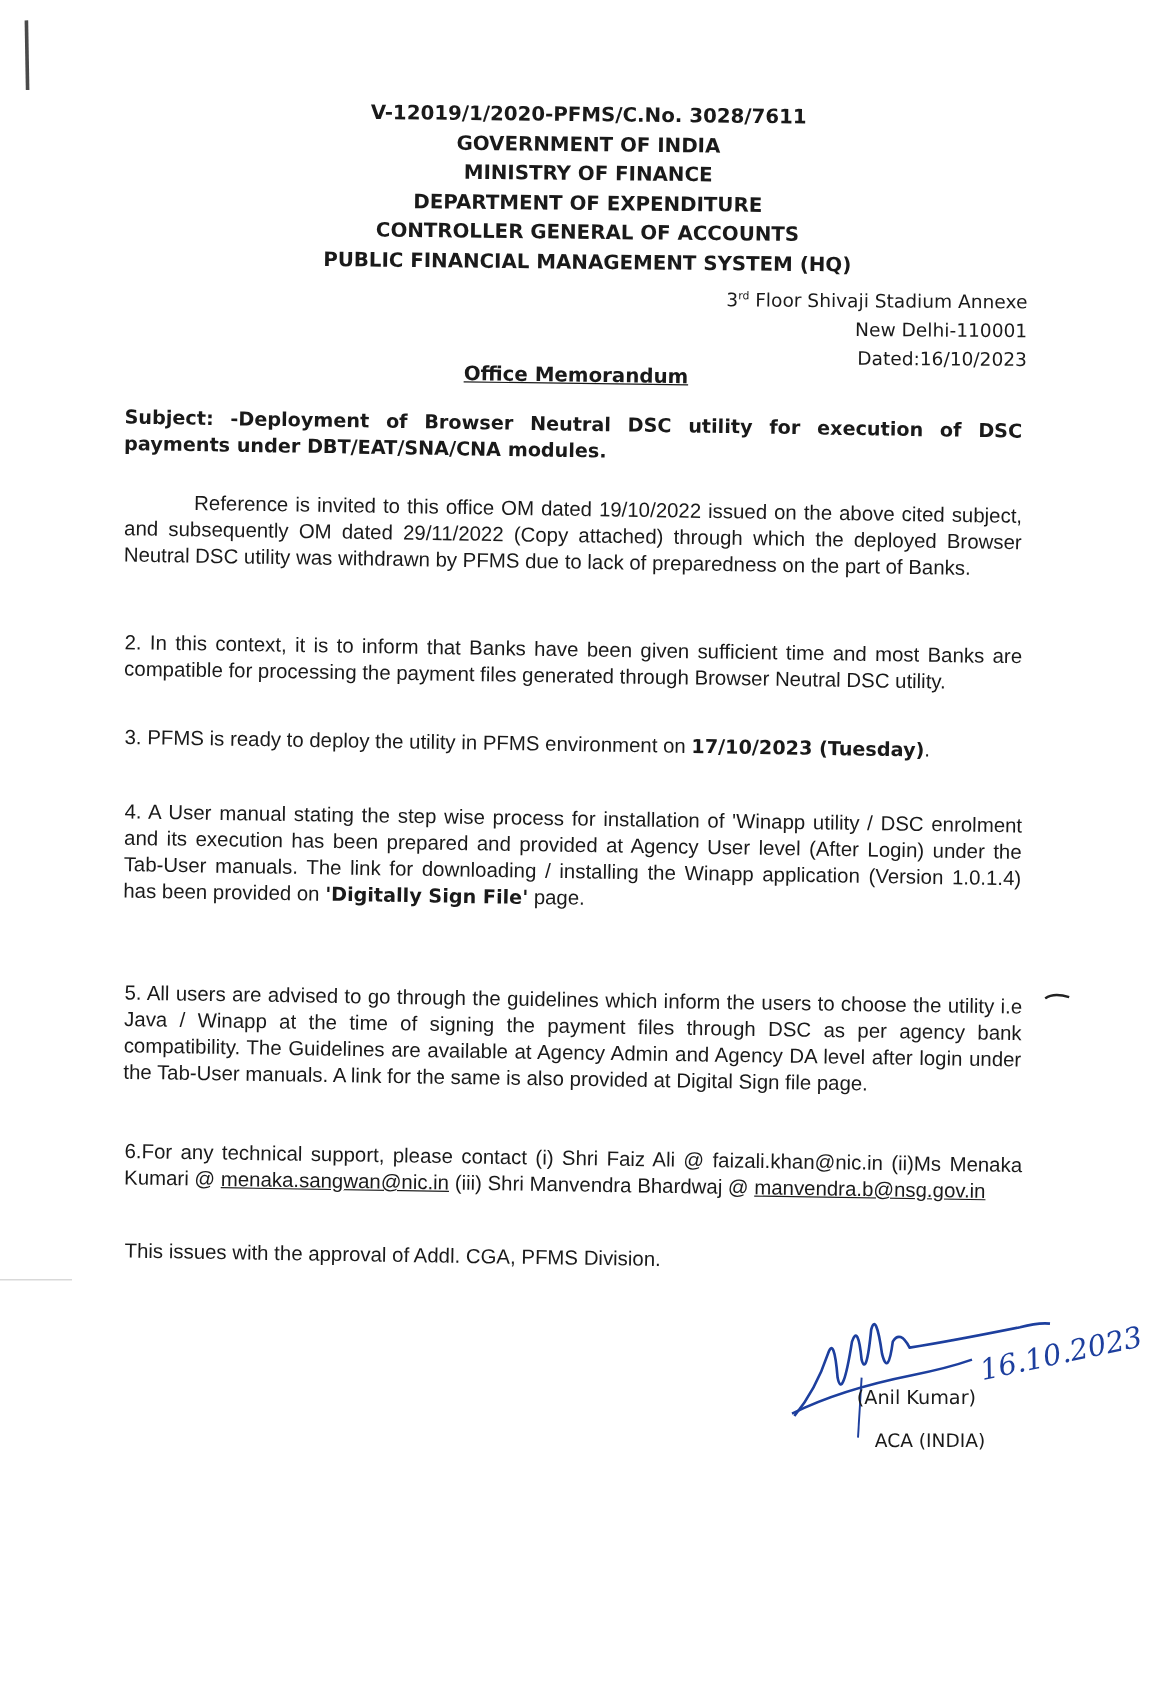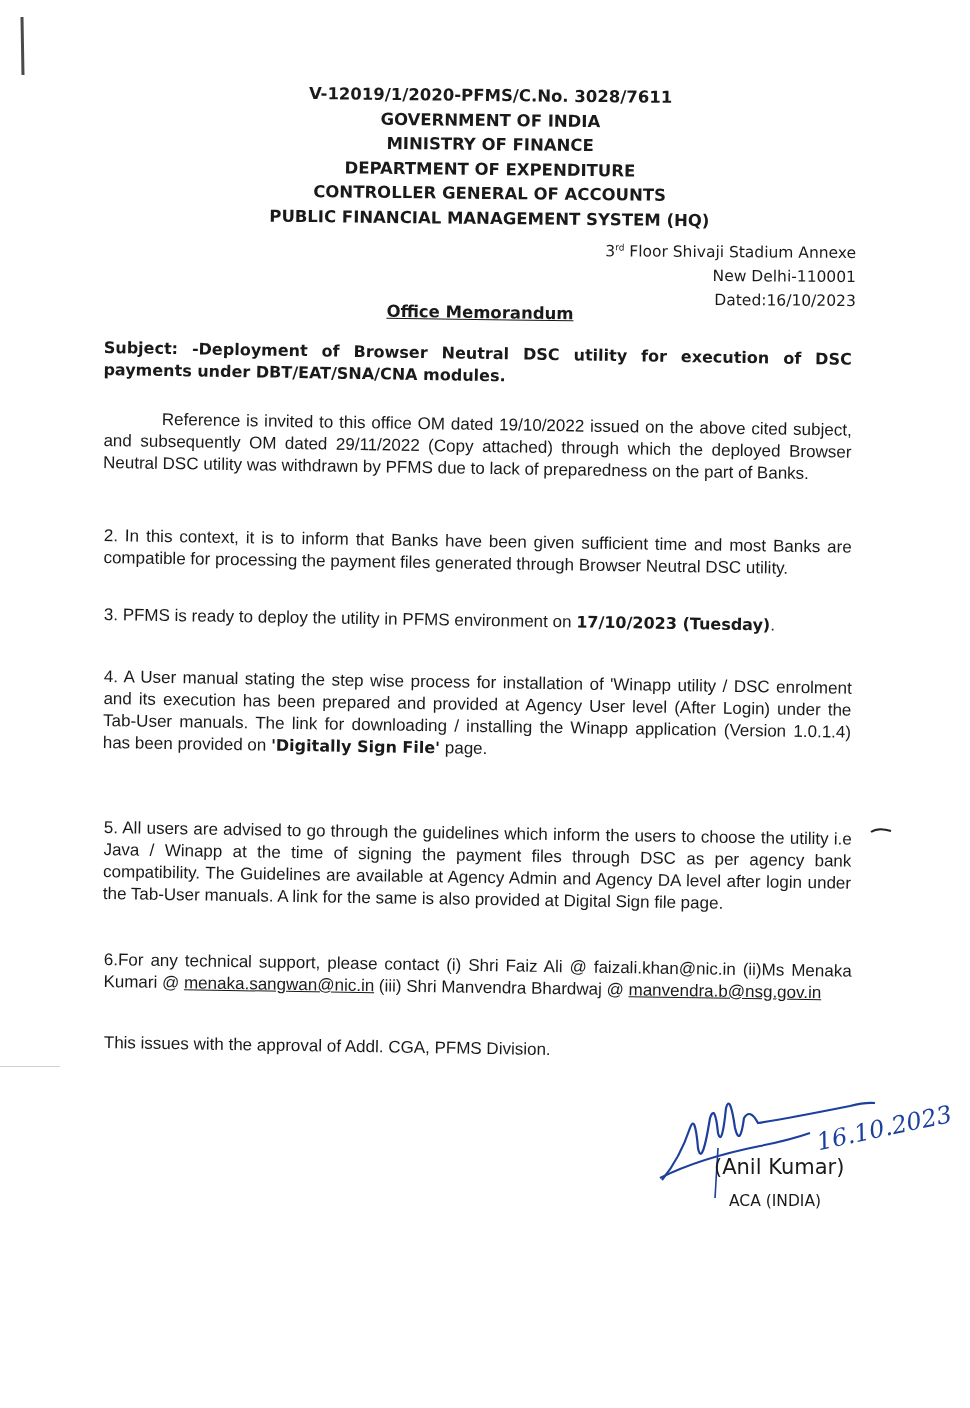--- a/index.html
+++ b/index.html
@@ -48,21 +48,21 @@
     .para4 { top: 666px; }
     .para5 { top: 817px; }
     .para6 { top: 949px; }
     .para7 { top: 1032px; }
     .b { font-weight: bold; font-family: "DejaVu Sans", sans-serif; font-size: 16px; }
     .u { text-decoration: underline; }
     .signature {
       position: absolute; left: 640px; top: 1088px; width: 320px; height: 120px;
     }
     .sig-name {
-      position: absolute; left: 714px; top: 1155px; font-size: 21px;
+      position: absolute; left: 714px; top: 1155px; font-size: 16px;
     }
     .sig-designation {
       position: absolute; left: 729px; top: 1192px; font-size: 15.5px;
     }
     .sig-date {
       position: absolute; left: 820px; top: 1128px; font-size: 24px; color: #1d3f9e;
       font-family: "DejaVu Serif", serif; font-style: italic;
       transform: rotate(-12deg); transform-origin: left bottom;
     }
   </style>

